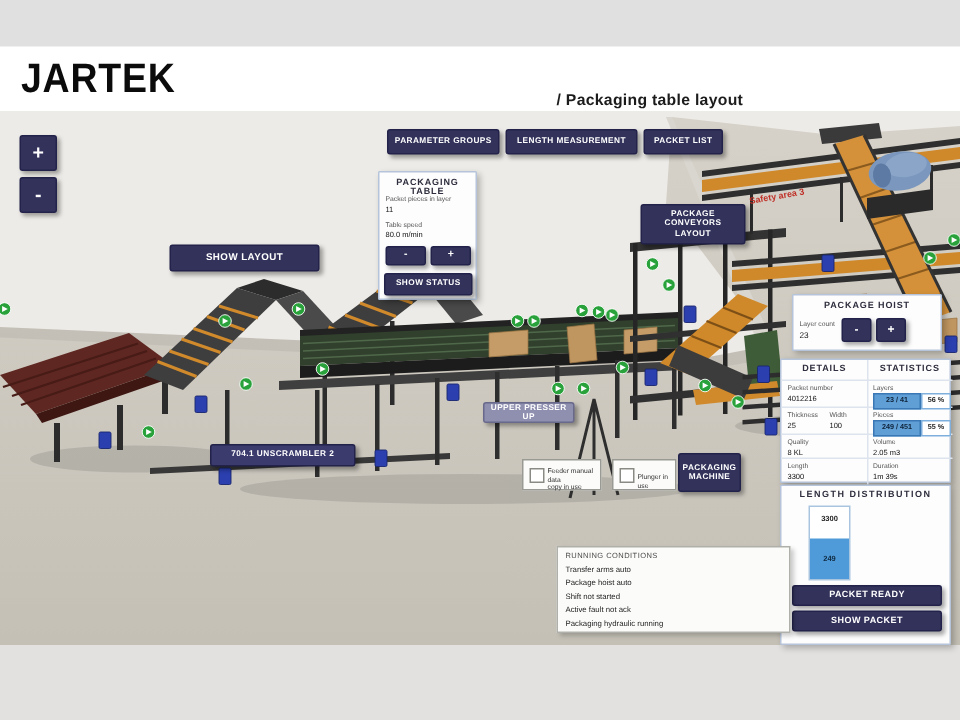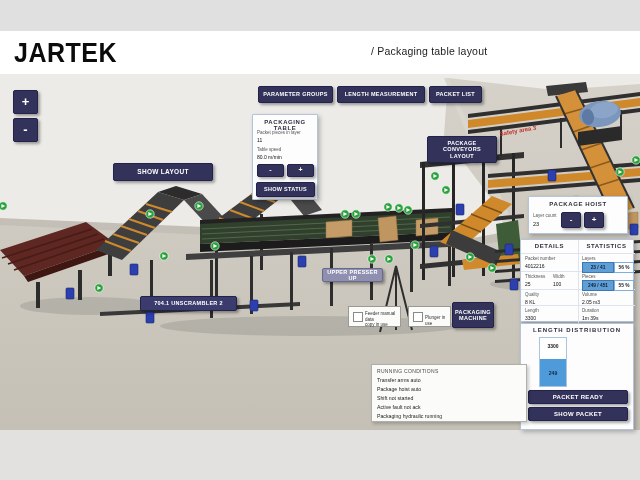--- a/index.html
+++ b/index.html
@@ -3,21 +3,21 @@
 <meta charset="utf-8">
 <style>
   html,body{margin:0;padding:0;background:#e0e0e0;}
   .stage{position:relative;width:640px;height:480px;overflow:hidden;background:#e0e0e0;
          font-family:"Liberation Sans",sans-serif;}
   .abs{position:absolute;}
   .topstrip{left:0;top:0;width:640px;height:31px;background:#e0e0e0;}
   .header{left:0;top:31px;width:640px;height:43px;background:#ffffff;}
   .logo{left:14px;top:37px;font-size:25px;font-weight:bold;letter-spacing:0.5px;color:#0b0b0b;
         transform:scaleY(1.1);transform-origin:left top;}
-  .pagetitle{left:371px;top:45px;font-size:10.5px;font-weight:normal;color:#1c1c1c;letter-spacing:0.2px;}
+  .pagetitle{left:371px;top:61px;font-size:10.5px;font-weight:bold;color:#1c1c1c;letter-spacing:0.2px;}
   .scene{left:0;top:74px;width:640px;height:356px;}
   .botstrip{left:0;top:430px;width:640px;height:50px;background:#e2e1e0;}
   .btn{position:absolute;background:#32325b;color:#fff;font-weight:bold;text-align:center;
        display:flex;align-items:center;justify-content:center;border:1px solid #22224a;
        border-radius:2px;box-shadow:2px 2px 3px rgba(0,0,0,0.35);box-sizing:border-box;line-height:1.15;}
   .btn.sm{font-size:5.5px;letter-spacing:0.3px;}
   .btn.zoom{font-size:13px;}
   .panel{position:absolute;background:#fdfdfd;border:1px solid #b5c4da;border-radius:1px;
          box-shadow:2px 2px 4px rgba(0,0,0,0.25);box-sizing:border-box;}
   .ptitle{position:absolute;width:100%;text-align:center;font-size:6px;font-weight:bold;

